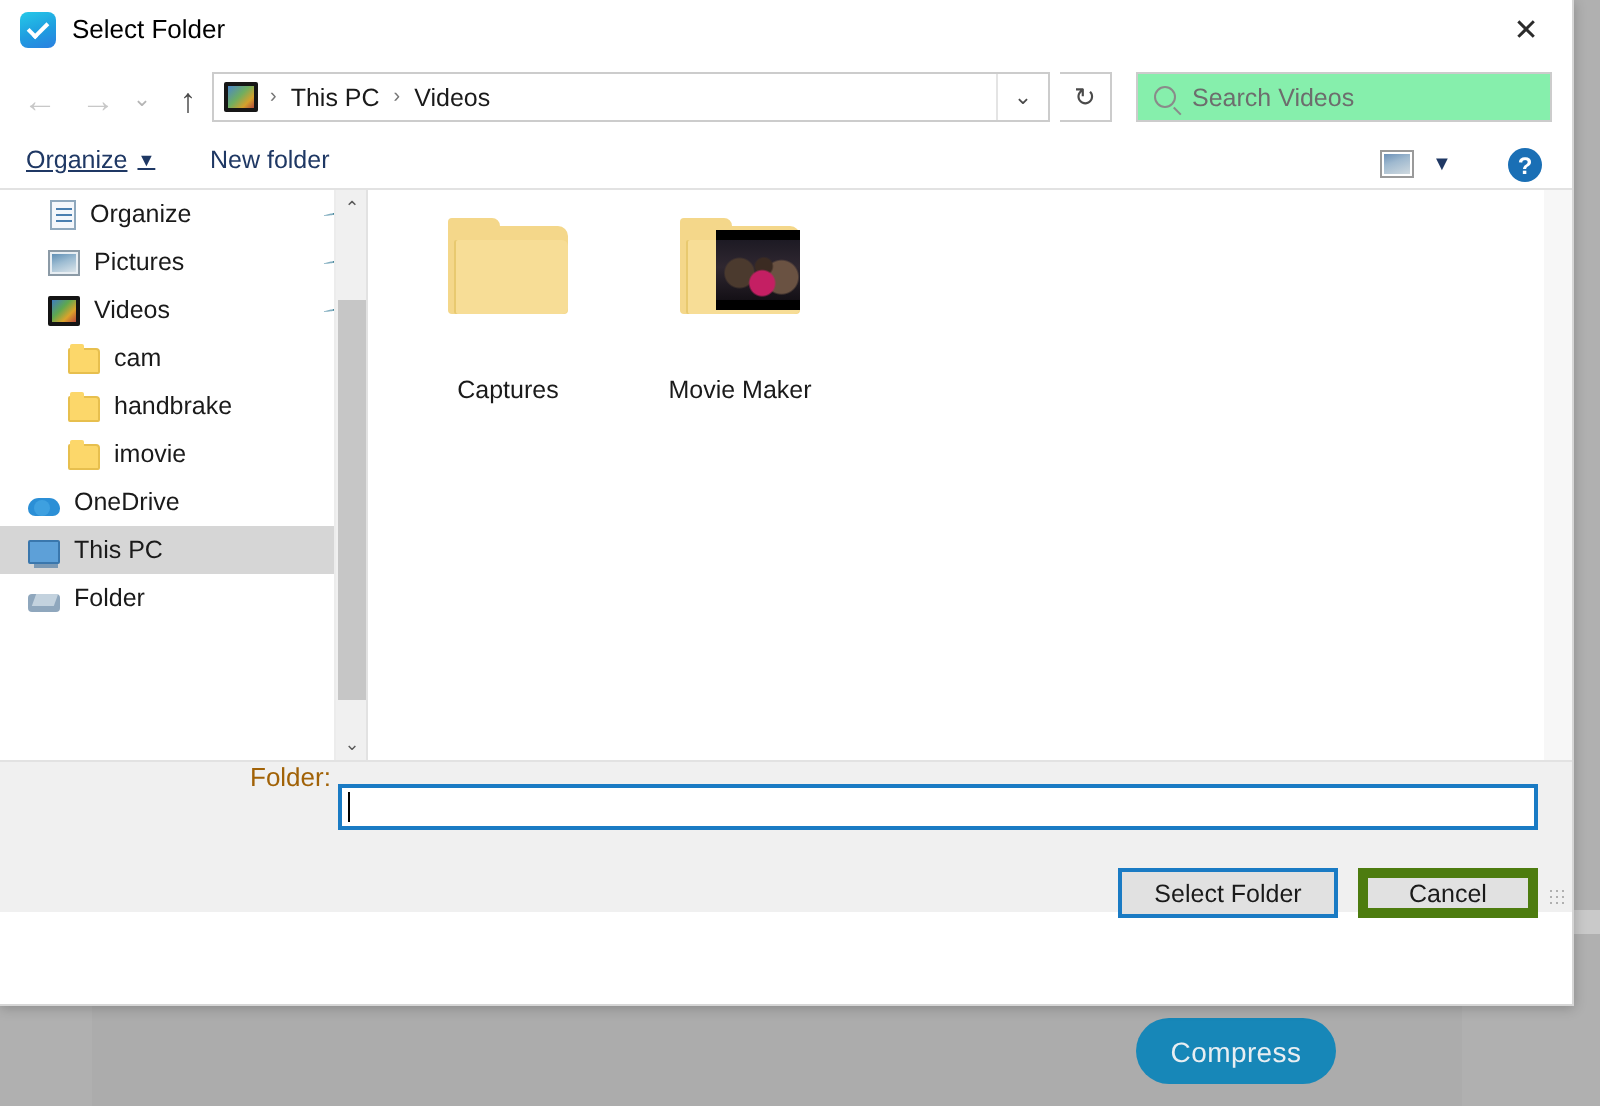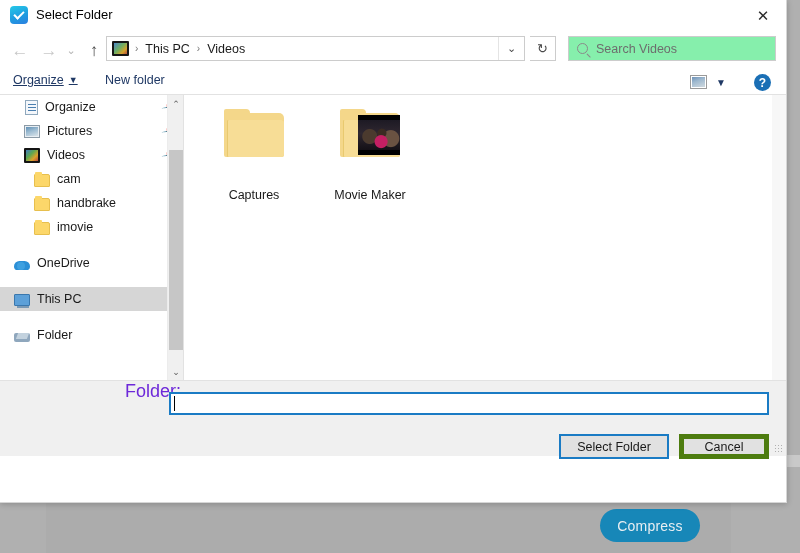--- a/index.html
+++ b/index.html
@@ -14,21 +14,21 @@
   
   #bg-app {
     position: absolute; left: 0; top: 0; width: 800px; height: 553px;
     background: #b0b0b0;
   }
   #bg-app-inner {
     position: absolute; left: 46px; top: 470px; width: 685px; height: 83px;
     background: #acacac;
   }
   #bg-compress-btn {
-    position: absolute; left: 600px; top: 509px;
+    position: absolute; left: 568px; top: 509px;
     width: 100px; height: 33px;
     background: #1787b8;
     border-radius: 17px;
     color: #e8eef2;
     font-size: 14px;
     display: flex; align-items: center; justify-content: center;
     letter-spacing: .2px;
   }
   #bg-strip-top {
     position: absolute; left: 0; top: 455px; width: 800px; height: 12px;
@@ -274,21 +274,21 @@
     transform: skewX(-20deg);
   }
   .tree-pin {
     margin-left: auto;
     font-size: 11px; color: #8d8d8d;
     transform: rotate(35deg);
     line-height: 1;
   }
   .depth-1 { padding-left: 24px; }
   .depth-2 { padding-left: 34px; }
-  .depth-0 { padding-left: 14px; margin-top: 12px; }
+  .depth-0 { padding-left: 14px; }
 
   #sidebar-scrollbar {
     position: absolute; right: 0; top: 0;
     width: 16px; height: 285px;
     background: #f0f0f0;
     border-left: 1px solid #ececec;
   }
   .sb-arrow {
     position: absolute; left: 0; width: 16px; height: 17px;
     display: flex; align-items: center; justify-content: center;
@@ -374,21 +374,21 @@
 
   
   #footer {
     position: relative;
     height: 76px;
     background: #f0f0f0;
     border-top: 1px solid #e2e2e2;
   }
   #folder-label {
     position: absolute; left: 125px; top: 0;
-    font-size: 18px; color: #6d28d9;
+    font-size: 13px; color: #a16207;
   }
   #folder-input {
     position: absolute; left: 169px; top: 11px;
     width: 600px; height: 23px;
     background: #ffffff;
     border: 1px solid #1a7bc4;
     outline: 1px solid #1a7bc4;
     outline-offset: -2px;
     display: flex; align-items: center;
   }

